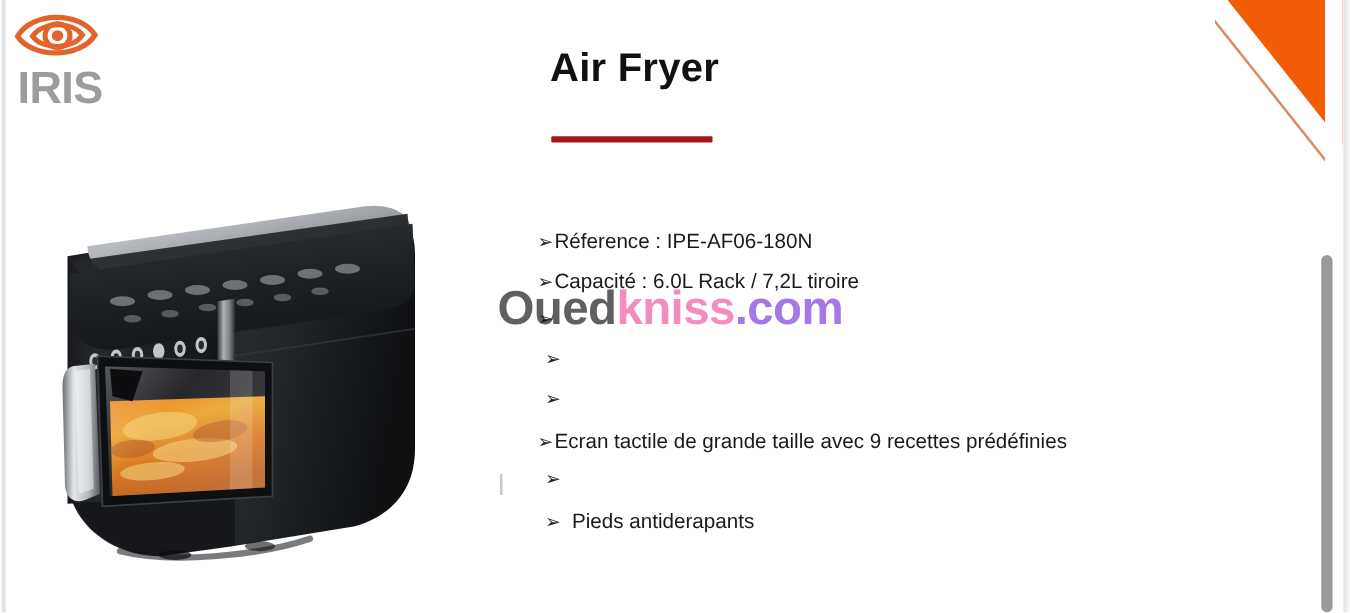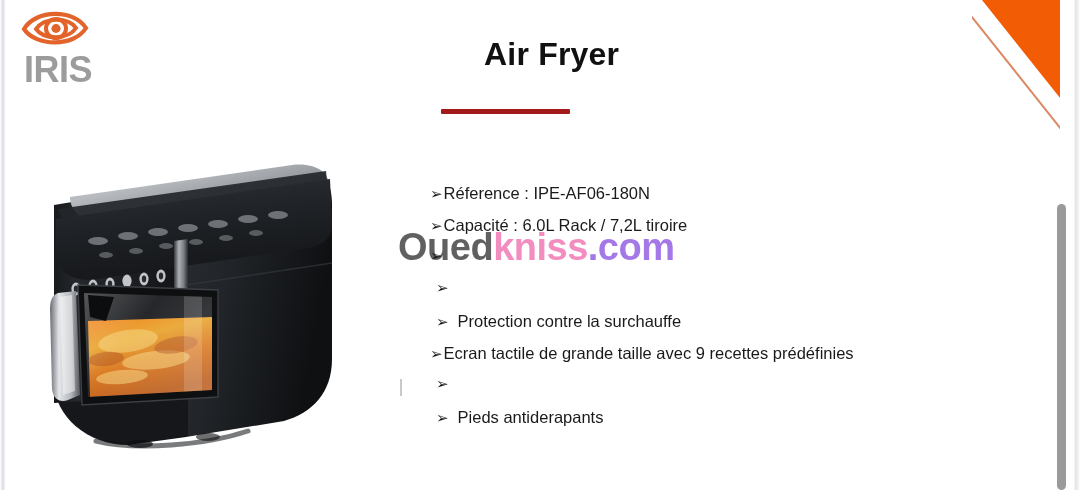--- a/index.html
+++ b/index.html
@@ -58,21 +58,21 @@
     width: 172px;
     height: 2px;
     background: #d98a63;
     transform: rotate(51.5deg);
     transform-origin: left top;
   }
 
   
   .logo {
     position: absolute;
-    left: 14px;
+    left: 4px;
     top: 4px;
     width: 110px;
     height: 88px;
   }
   .logo svg { display: block; }
   .logo-word {
     position: absolute;
     left: 10px;
     top: 48px;
     font-family: "Liberation Sans", sans-serif;
@@ -96,21 +96,20 @@
   
   .title {
     position: absolute;
     left: 440px;
     top: 36px;
     font-size: 32px;
     font-weight: bold;
     color: #111111;
     letter-spacing: 0.2px;
     white-space: nowrap;
-    margin-left: 44px;
   }
   .title-rule {
     position: absolute;
     left: 441px;
     top: 109px;
     width: 129px;
     height: 5px;
     background: #a31a1a;
     border-radius: 1px;
   }
@@ -367,21 +366,20 @@
       <span class="sp-text">Capacité : 6.0L Rack  / 7,2L  tiroire</span>
     </div>
     <div class="spec-row tight">
       <span class="arrow">➢</span>
     </div>
     <div class="spec-row loose">
       <span class="arrow">➢</span>
     </div>
     <div class="spec-row loose">
       <span class="arrow">➢</span>
-      <span class="sp-text">Protection contre la surchauffe</span>
     </div>
     <div class="spec-row tight">
       <span class="arrow">➢</span>
       <span class="sp-text">Ecran tactile de grande taille avec 9 recettes prédéfinies</span>
     </div>
     <div class="spec-row loose">
       <span class="arrow">➢</span>
     </div>
     <div class="spec-row loose">
       <span class="arrow">➢</span>

